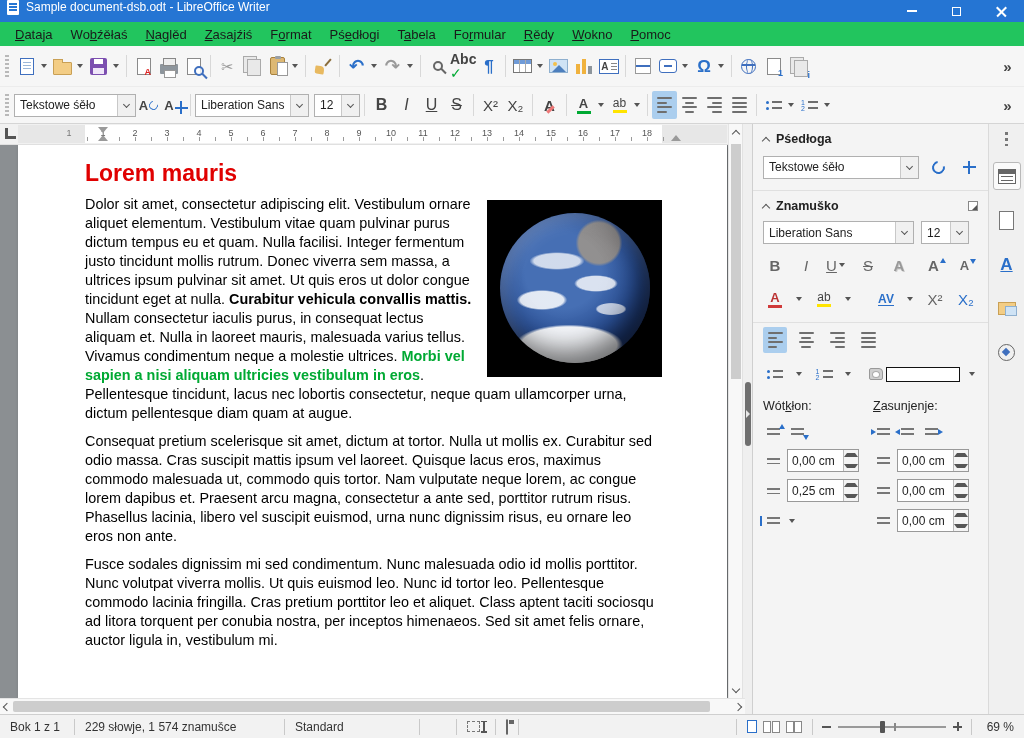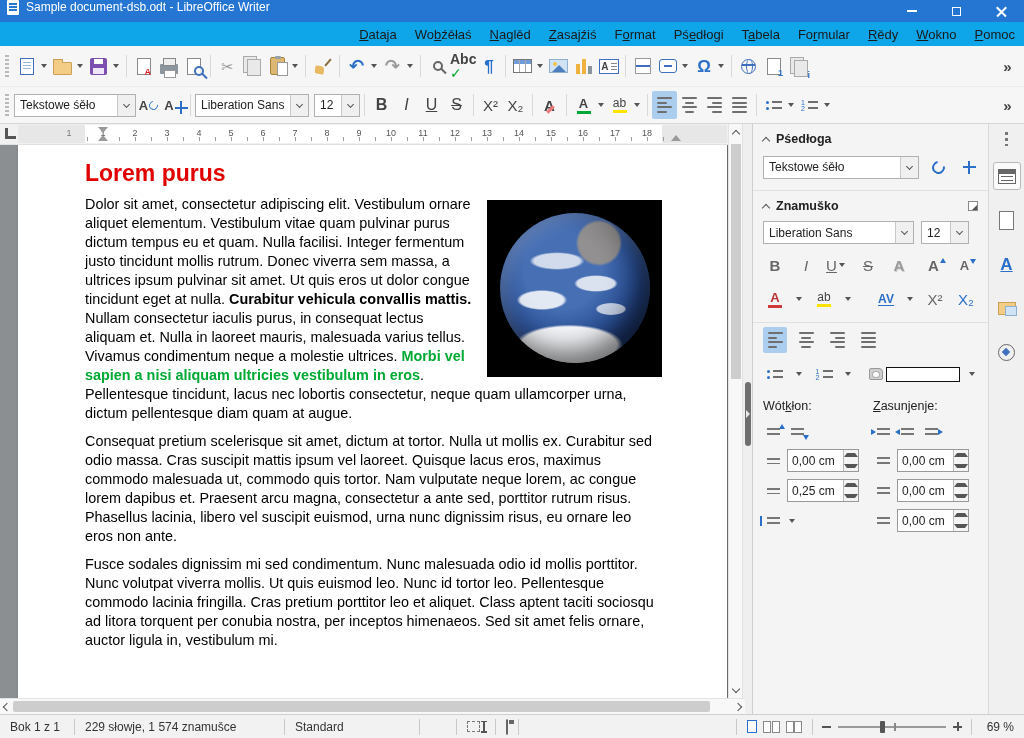--- a/index.html
+++ b/index.html
@@ -13,21 +13,21 @@
   .wtitle{color:#fff;font-size:12px;}
   .wctrl{margin-left:auto;display:flex;height:100%;}
   .wbtn{width:45px;height:100%;display:flex;align-items:center;justify-content:center;}
   .glyph-min{width:10px;height:1.5px;background:#fff;}
   .glyph-max{width:9px;height:9px;border:1.5px solid #fff;}
   .glyph-x{position:relative;width:11px;height:11px;}
   .glyph-x::before,.glyph-x::after{content:"";position:absolute;left:-1px;top:5px;width:13px;height:1.5px;background:#fff;}
   .glyph-x::before{transform:rotate(45deg);}.glyph-x::after{transform:rotate(-45deg);}
 
   
-  .menubar{position:absolute;top:22px;left:0;right:0;height:24px;background:#0ea5e9;display:flex;align-items:center;padding-left:6px;justify-content:flex-end;}
+  .menubar{position:absolute;top:22px;left:0;right:0;height:24px;background:#22c55e;display:flex;align-items:center;padding-left:6px;}
   .mitem{padding:3px 9px;white-space:nowrap;color:#1a1a1a;}
   .mitem u{text-decoration:underline;}
 
   
   .toolbar{position:absolute;left:0;right:0;display:flex;align-items:center;background:#f6f6f6;padding-left:3px;}
   .tb-std{top:46px;height:41px;border-bottom:1px solid #ececec;}
   .tb-fmt{top:87px;height:37px;border-bottom:1px solid #d5d5d5;}
   .grip{width:4px;height:22px;margin:0 5px 0 2px;background:repeating-linear-gradient(to bottom,#b9b9b9 0 2px,transparent 2px 4px);}
   .sep{width:1px;height:22px;background:#d8d8d8;margin:0 4px;flex:none;}
   .tb{display:flex;align-items:center;justify-content:center;min-width:25px;height:28px;border-radius:2px;flex:none;position:relative;}
@@ -556,21 +556,21 @@
         </div>
       <span class="ind tl"></span>
       <span class="ind bl"></span>
       <span class="ind br"></span>
     </div>
   </div>
 
   <div class="canvas">
     <div class="page">
       <div class="content">
-        <div class="h1">Lorem purus</div>
+        <div class="h1">Lorem mauris</div>
         <div class="para">
           <span class="earthbox">
               <span class="earth"></span>
             </span>
           <span>Dolor sit amet, consectetur adipiscing elit. Vestibulum ornare aliquet elementum. Vestibulum vitae quam pulvinar purus dictum tempus eu et quam. Nulla facilisi. Integer fermentum justo tincidunt mollis rutrum. Donec viverra sem massa, a ultrices ipsum pulvinar sit amet. Ut quis eros ut dolor congue tincidunt eget at nulla. </span><b>Curabitur vehicula convallis mattis.</b><span> Nullam consectetur iaculis purus, in consequat lectus aliquam et. Nulla in laoreet mauris, malesuada varius tellus. Vivamus condimentum neque a molestie ultrices. </span><span class="gbold">Morbi vel sapien a nisi aliquam ultricies vestibulum in eros</span><span>. Pellentesque tincidunt, lacus nec lobortis consectetur, neque quam ullamcorper urna, dictum pellentesque diam quam at augue.</span>
         </div>
         <div class="para">Consequat pretium scelerisque sit amet, dictum at tortor. Nulla ut mollis ex. Curabitur sed odio massa. Cras suscipit mattis ipsum vel laoreet. Quisque lacus eros, maximus commodo malesuada ut, commodo quis tortor. Nam vulputate neque lorem, ac congue lorem dapibus et. Praesent arcu magna, consectetur a ante sed, porttitor rutrum risus. Phasellus lacinia, libero vel suscipit euismod, urna nunc dignissim risus, eu ornare leo eros non ante.</div>
         <div class="para">Fusce sodales dignissim mi sed condimentum. Nunc malesuada odio id mollis porttitor. Nunc volutpat viverra mollis. Ut quis euismod leo. Nunc id tortor leo. Pellentesque commodo lacinia fringilla. Cras pretium porttitor leo et aliquet. Class aptent taciti sociosqu ad litora torquent per conubia nostra, per inceptos himenaeos. Sed sit amet felis ornare, auctor ligula in, vestibulum mi.</div>
       </div>
     </div>

